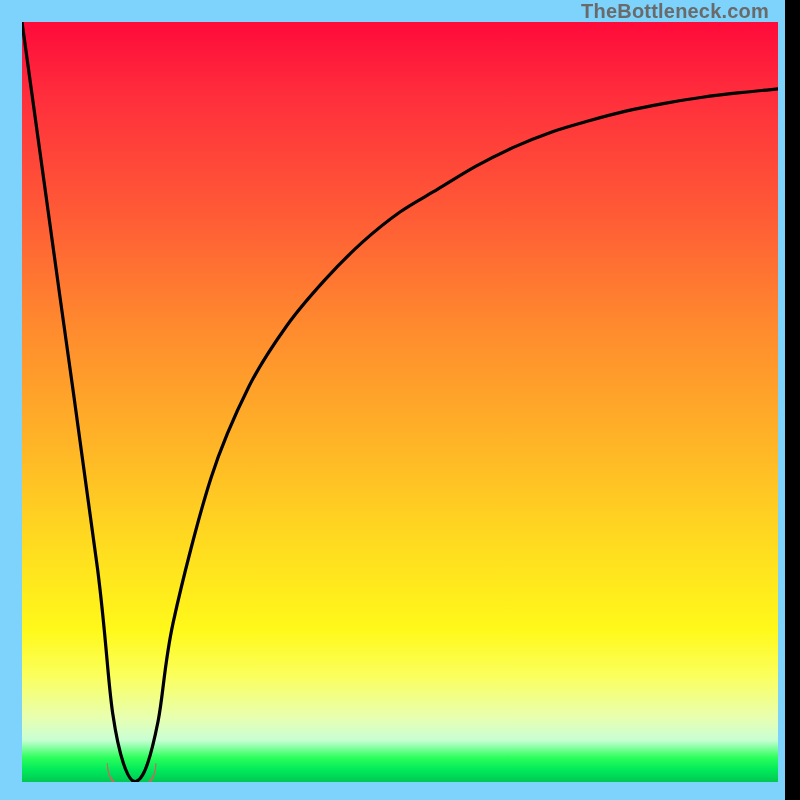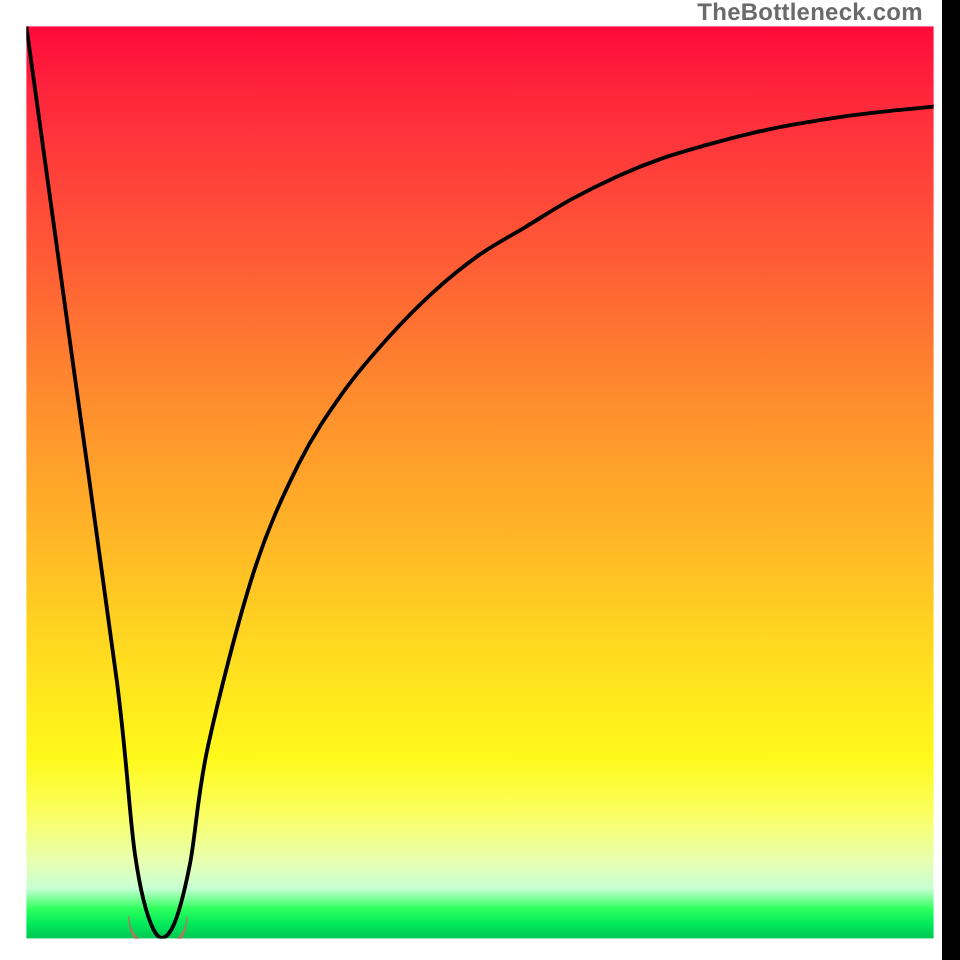--- a/index.html
+++ b/index.html
@@ -7,21 +7,21 @@
     padding: 0;
     width: 800px;
     height: 800px;
     background: #000;
     overflow: hidden;
   }
   .frame {
     position: absolute;
     width: 785px;
     height: 800px;
-    background: #ffffff;
+    background: #7dd3fc;
   }
   .plot-area {
     position: absolute;
     left: 22px;
     top: 22px;
     width: 756px;
     height: 760px;
     background: linear-gradient(to bottom,
       #ff0a3a 0%,
       #ff2f3c 10%,

